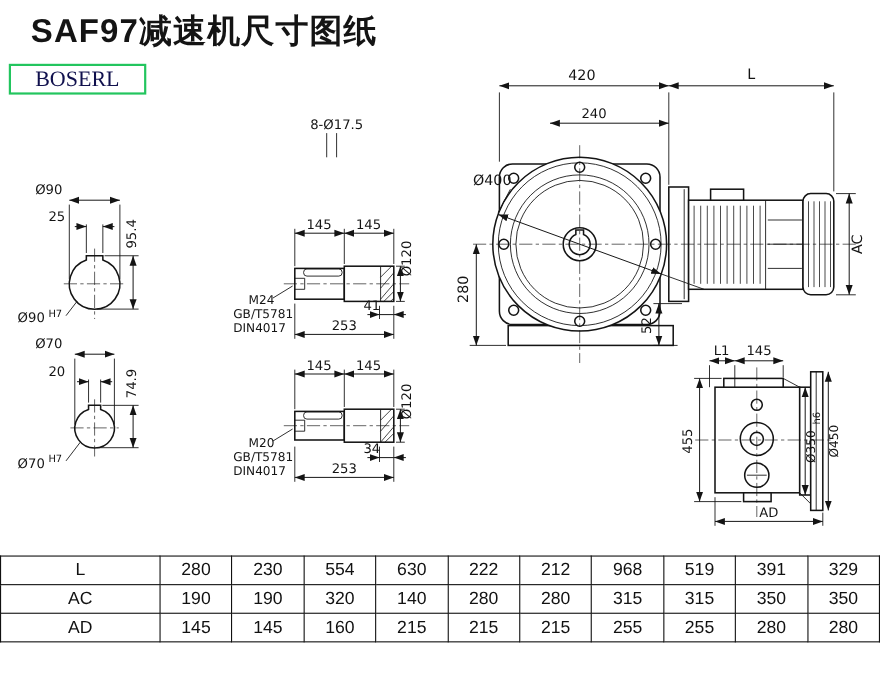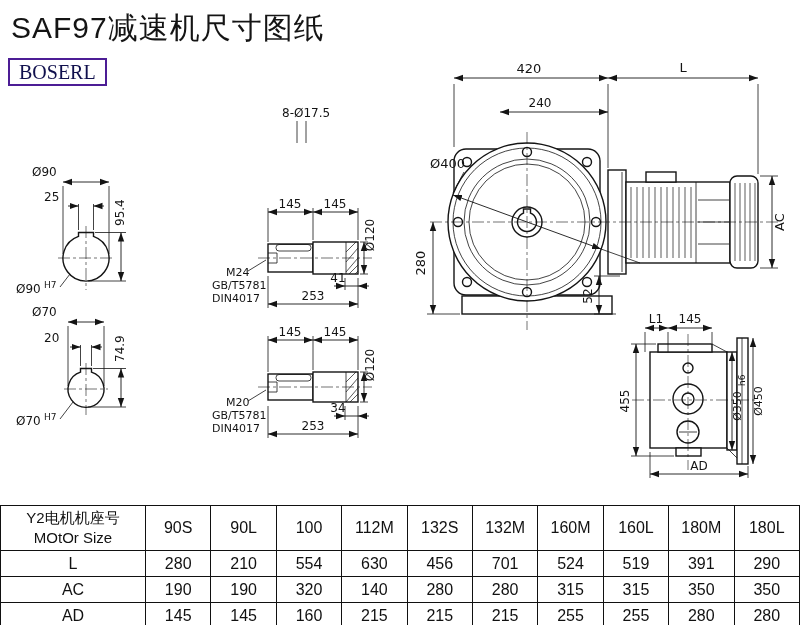--- a/index.html
+++ b/index.html
@@ -1,20 +1,20 @@
 <!DOCTYPE html>
 <html><head>
 <meta charset="utf-8">
 <style>
   html,body{margin:0;padding:0}
   body{width:800px;height:625px;background:#ffffff;position:relative;overflow:hidden;
        font-family:"Liberation Sans",sans-serif;color:#141414}
-  .title{position:absolute;left:11px;top:8px;margin:0;font-family:"Liberation Sans",sans-serif;
-         font-size:30px;font-weight:normal;color:#141414;letter-spacing:1px}
-  .brand{position:absolute;left:8px;top:58px;border:2px solid #4c1d95;padding:0 9px;
+  .title{position:absolute;left:28px;top:8px;margin:0;font-family:"Liberation Sans",sans-serif;
+         font-size:30px;font-weight:bold;color:#141414;letter-spacing:1px}
+  .brand{position:absolute;left:8px;top:58px;border:2px solid #22c55e;padding:0 22px;
          font-family:"Liberation Serif",serif;font-size:20px;color:#10104d;line-height:24px}
   svg{position:absolute;left:0;top:0}
   .ol{fill:none;stroke:#141414;stroke-width:1.4}
   .olf{fill:#ffffff;stroke:#141414;stroke-width:1.4}
   .thin{fill:none;stroke:#141414;stroke-width:0.8}
   .dl{fill:none;stroke:#141414;stroke-width:0.9}
   .cl{fill:none;stroke:#141414;stroke-width:0.6;stroke-dasharray:12 3 3 3}
   .ht{stroke:#141414;stroke-width:0.7}
   text.d{font-family:"DejaVu Sans",sans-serif;font-size:12px;fill:#141414}
   text.f13{font-size:13px}
@@ -288,48 +288,32 @@
       <col>
       <col>
       <col>
       <col>
       <col>
       <col>
       <col>
       <col>
   </colgroup>
   <tbody>
-    <tr class="hd">
-      <th class="hcell">
-        <div>Y2电机机座号</div>
-        <div>MOtOr Size</div>
-      </th>
-      <th>90S</th>
-      <th>90L</th>
-      <th>100</th>
-      <th>112M</th>
-      <th>132S</th>
-      <th>132M</th>
-      <th>160M</th>
-      <th>160L</th>
-      <th>180M</th>
-      <th>180L</th>
-    </tr>
     <tr>
       <td>L</td>
       <td>280</td>
-      <td>210</td>
+      <td>230</td>
       <td>554</td>
       <td>630</td>
-      <td>456</td>
-      <td>701</td>
-      <td>524</td>
+      <td>222</td>
+      <td>212</td>
+      <td>968</td>
       <td>519</td>
       <td>391</td>
-      <td>290</td>
+      <td>329</td>
     </tr>
     <tr>
       <td>AC</td>
       <td>190</td>
       <td>190</td>
       <td>320</td>
       <td>140</td>
       <td>280</td>
       <td>280</td>
       <td>315</td>

